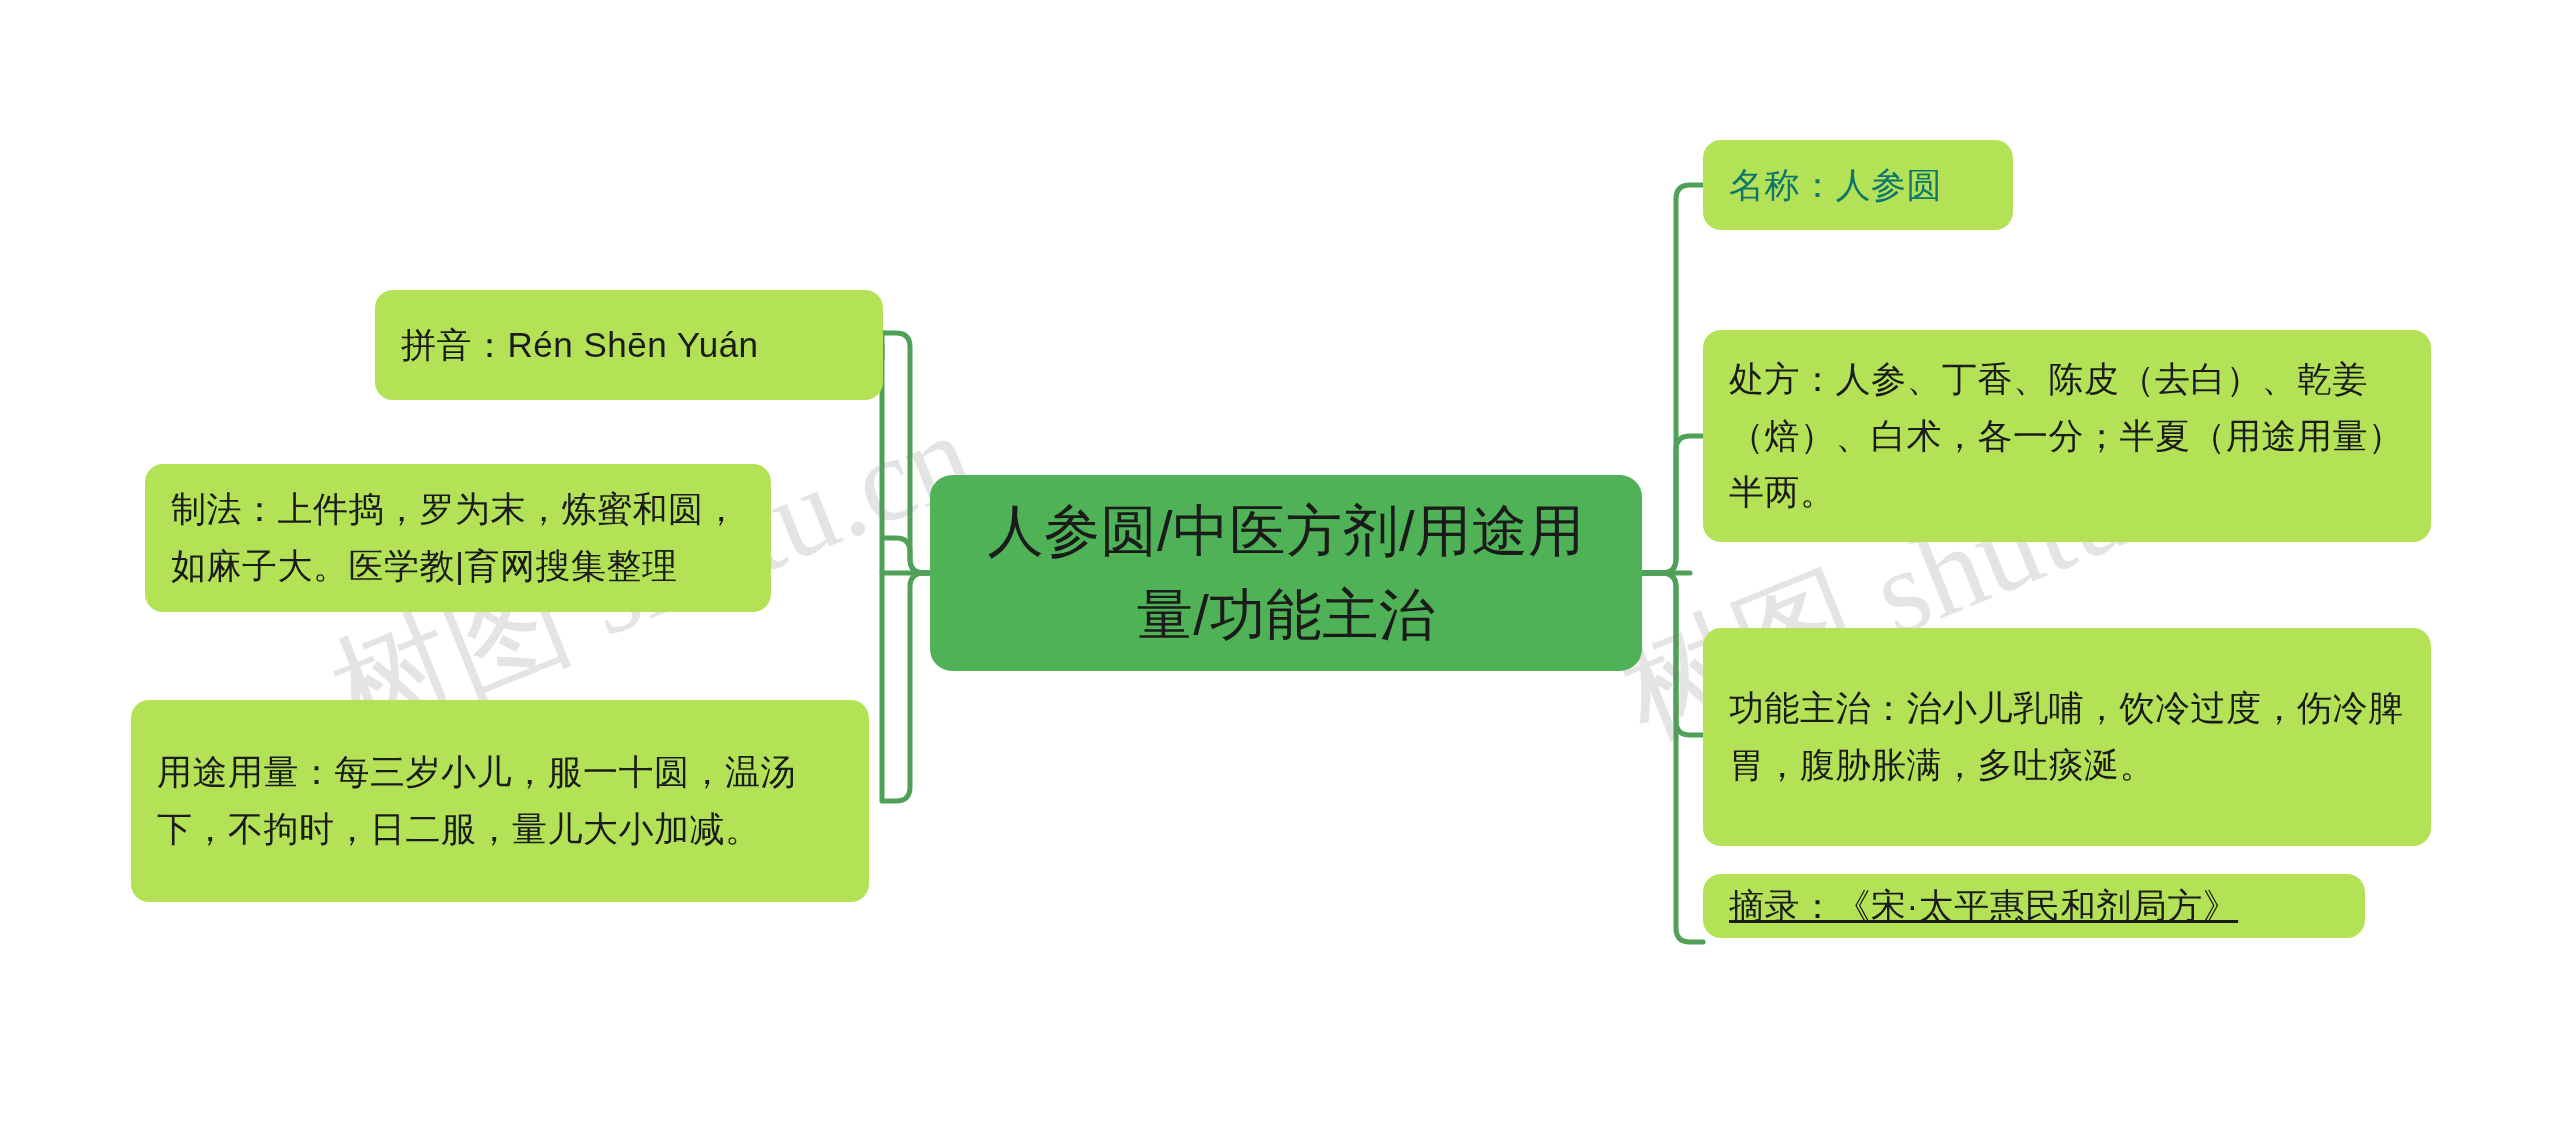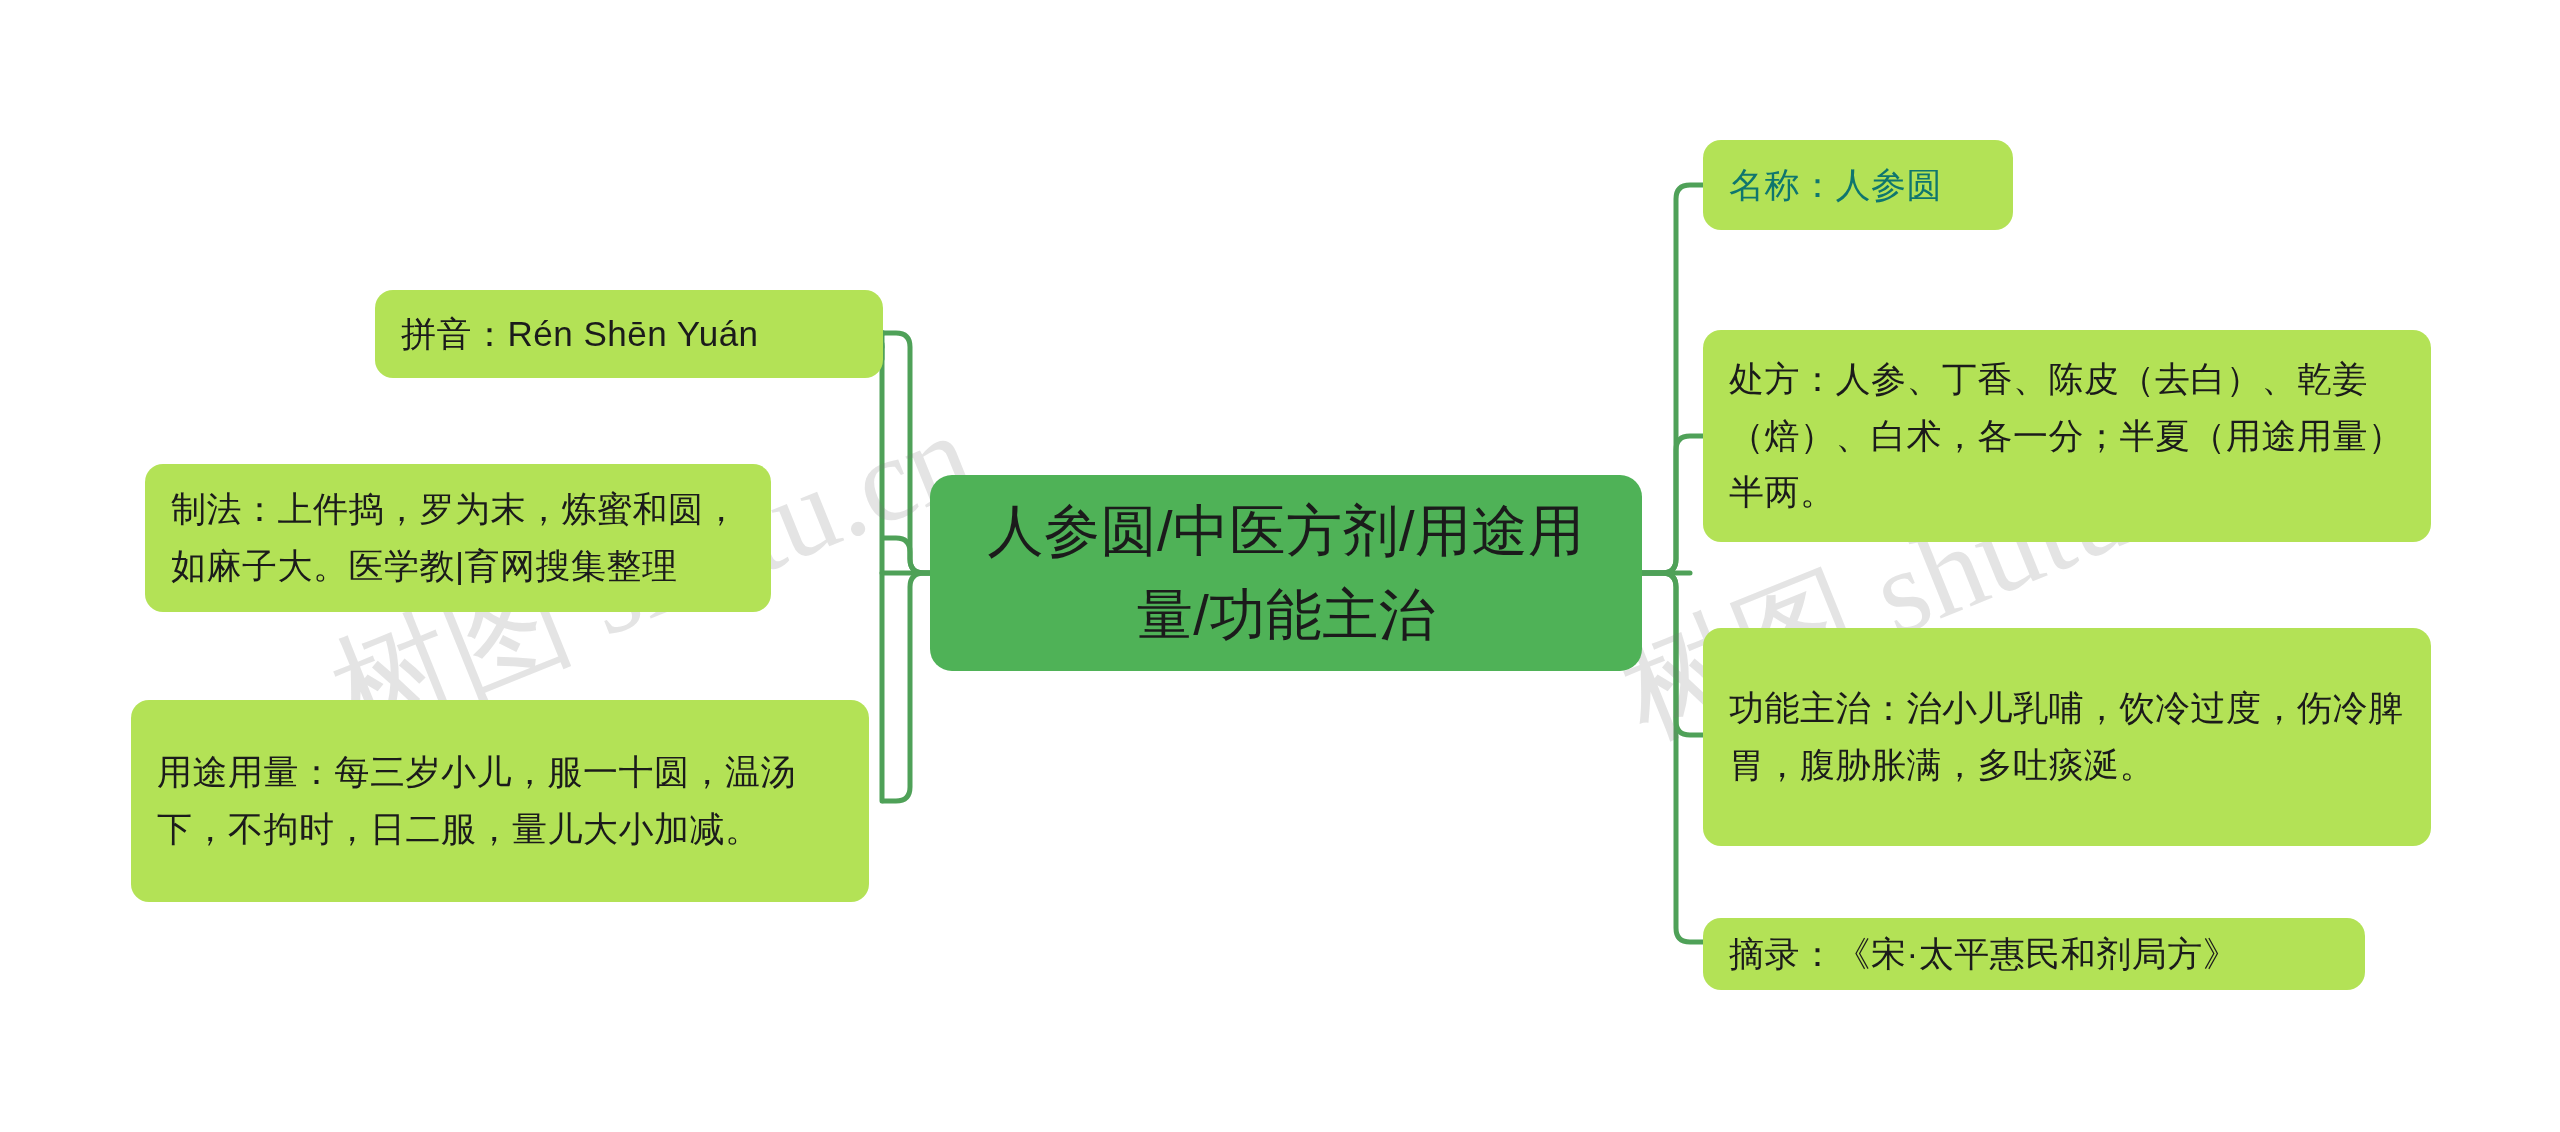--- a/index.html
+++ b/index.html
@@ -48,28 +48,28 @@
     justify-content: center;
     text-align: center;
     padding: 18px 28px;
     line-height: 1.5;
     border-radius: 22px;
   }
 
   
   #node-root      { left: 930px;  top: 475px; width: 712px; height: 196px; }
 
-  #node-pinyin    { left: 375px;  top: 290px; width: 508px; height: 88px; text-align: right;  }
+  #node-pinyin    { left: 375px;  top: 290px; width: 508px; height: 110px; text-align: right;  }
   #node-zhifa     { left: 145px;  top: 464px; width: 626px; height: 148px; }
   #node-yongtu    { left: 131px;  top: 700px; width: 738px; height: 202px; }
 
   #node-mingcheng { left: 1703px; top: 140px; width: 310px; height: 90px;  }
   #node-chufang   { left: 1703px; top: 330px; width: 728px; height: 212px; }
   #node-gongneng  { left: 1703px; top: 628px; width: 728px; height: 218px; }
-  #node-zhailu    { left: 1703px; top: 918px; width: 662px; height: 72px;  }
+  #node-zhailu    { left: 1703px; top: 874px; width: 662px; height: 64px; text-decoration: underline;  }
 
   
   .watermark {
     position: absolute;
     color: rgba(120,120,120,0.20);
     font-size: 120px;
     font-family: "Liberation Serif", "DejaVu Serif", serif;
     white-space: nowrap;
     transform: rotate(-22deg);
     transform-origin: left center;

